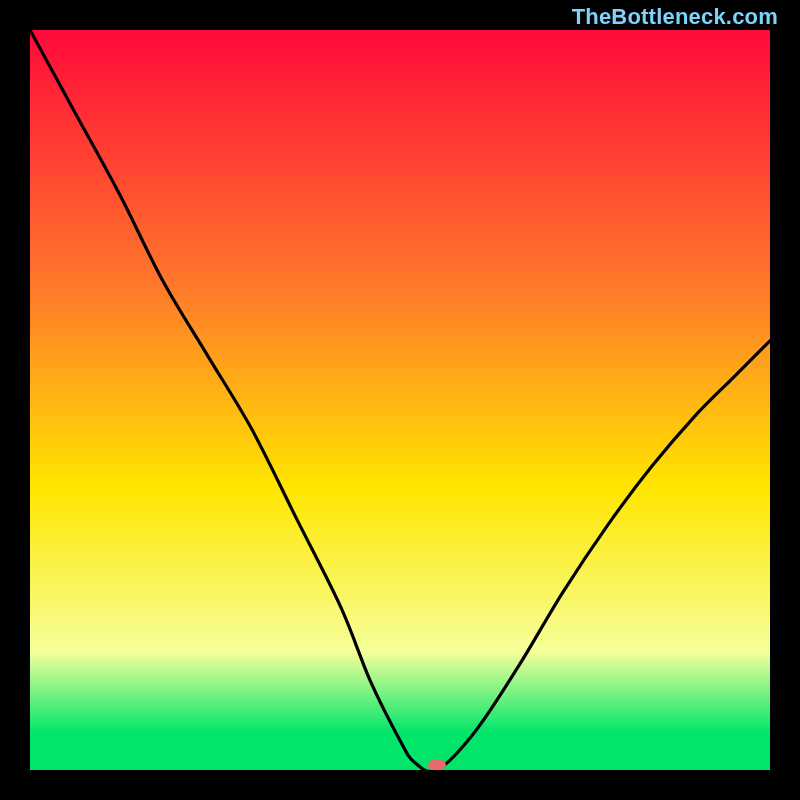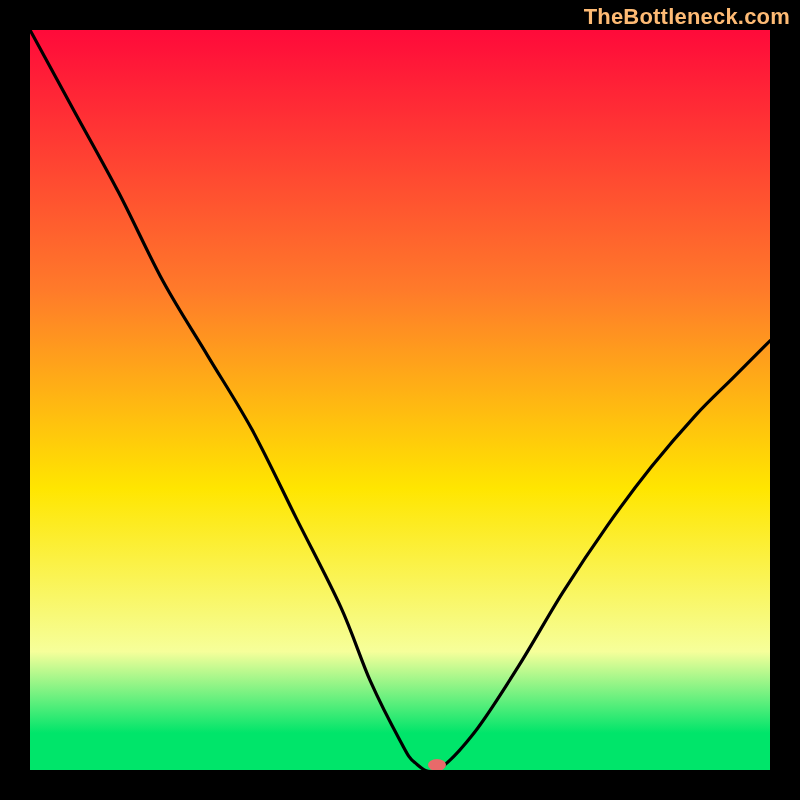--- a/index.html
+++ b/index.html
@@ -13,24 +13,24 @@
   }
   .root {
     position: relative;
     width: 800px;
     height: 800px;
     background: #000;
   }
   .watermark {
     position: absolute;
     top: 4px;
-    right: 10px;
+    right: 22px;
     font-size: 22px;
     font-weight: 600;
-    color: #fdba74;
+    color: #7dd3fc;
     letter-spacing: 0.2px;
     user-select: none;
   }
   .plot {
     position: absolute;
     left: 30px;
     top: 30px;
     width: 740px;
     height: 740px;
   }

